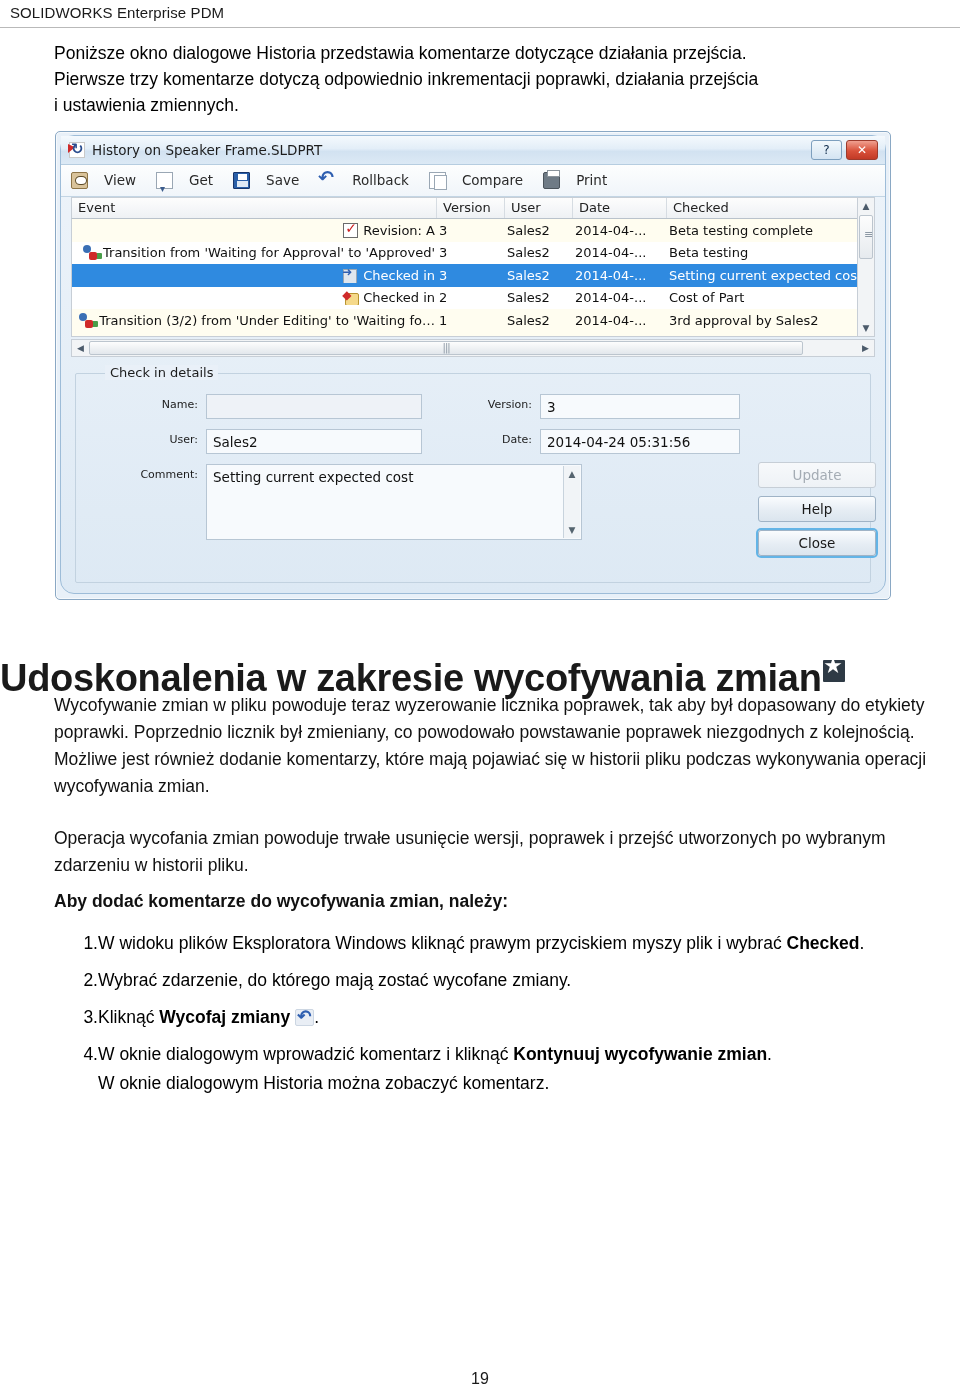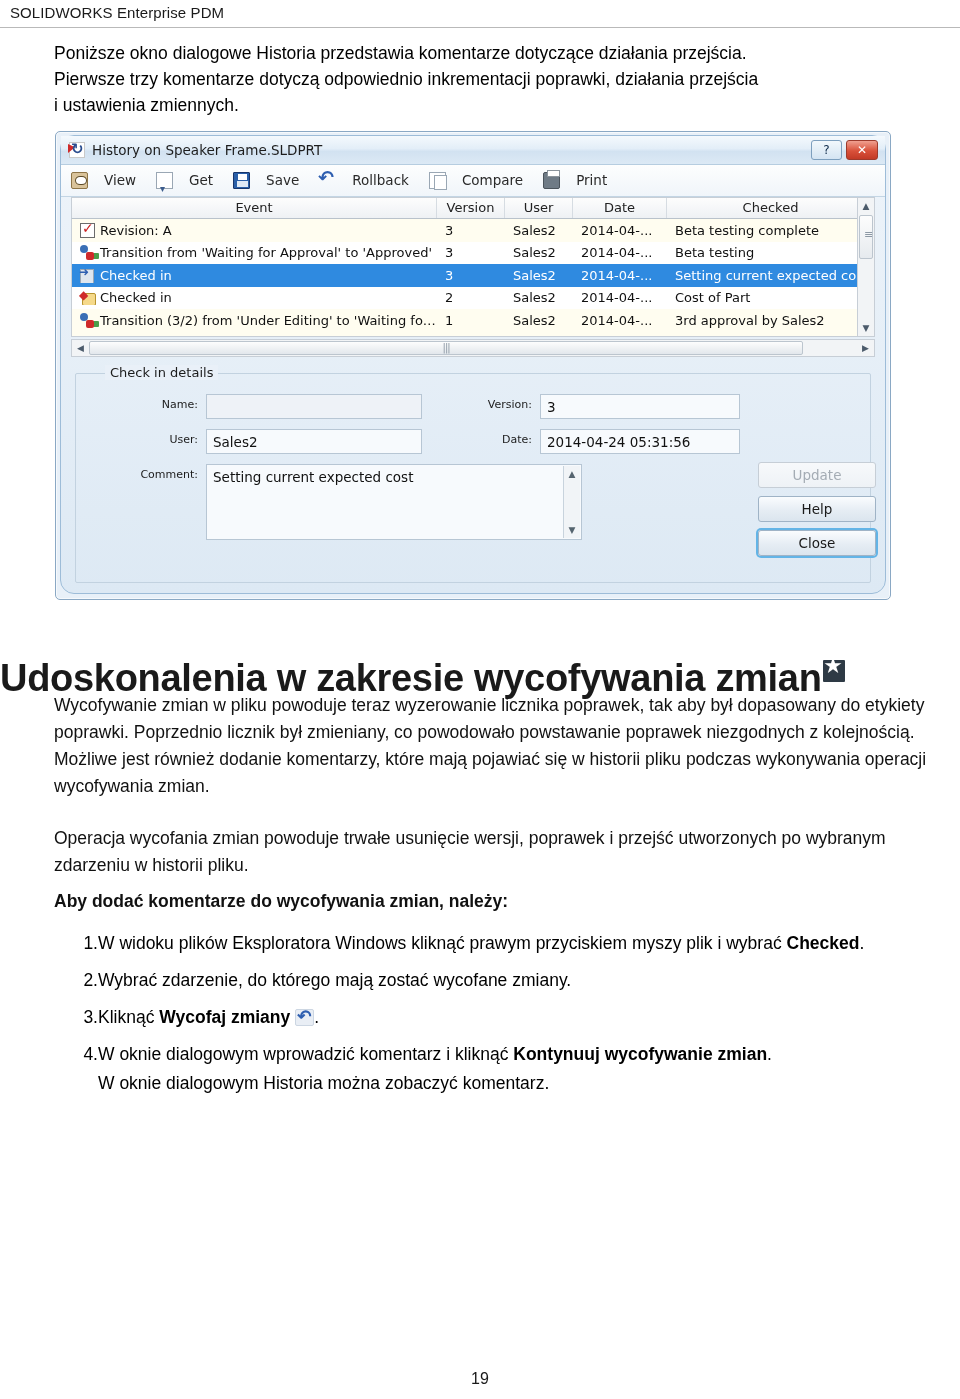--- a/index.html
+++ b/index.html
@@ -101,39 +101,39 @@
   .ico-compare::after { content:""; position:absolute; left:4px; top:2px; width:11px; height:13px;
       background:#fff; border:1px solid #9aa7b4; }
   .ico-print { background:#6f7b86; border:1px solid #4b545c; border-radius:2px; }
   .ico-print::after { content:""; position:absolute; left:3px; top:-3px; width:11px; height:5px; background:#fff; border:1px solid #8b949c; }
 
   
   .lst-head {
     position: absolute; left: 10px; top: 61px; right: 10px; height: 22px;
     background: linear-gradient(#fdfdfd, #eef1f4);
     border: 1px solid #c7ced6; border-bottom: 1px solid #b9c2cb;
-    display: flex; font-size: 13px; color: #222; text-align: center;
+    display: flex; font-size: 13px; color: #222;
   }
   .lst-head > div { padding: 2px 6px; border-right: 1px solid #d6dce2; overflow: hidden; white-space: nowrap; }
   .lst-head > div:last-child { border-right: none; }
   .c-event { width: 365px; }
   .c-ver   { width: 68px; }
   .c-user  { width: 68px; }
   .c-date  { width: 94px; }
   .c-comm  { flex: 1; }
 
   
   .lst-body {
     position: absolute; left: 10px; top: 83px; right: 10px; height: 118px;
     background: #fffdf0; border: 1px solid #c7ced6; border-top: none; overflow: hidden;
   }
   .row { display: flex; height: 22.5px; align-items: center; font-size: 13px; color: #111; white-space: nowrap; }
   .row.alt { background: #ffffff; }
   .row.sel { background: #2f8ae0; color: #ffffff; }
-  .row > div { padding: 0 8px; overflow: hidden; }
+  .row > div { padding: 0 2px; overflow: hidden; justify-content: flex-end; }
   .row .c-event { display: flex; align-items: center; gap: 5px; }
   .ev-ico { width: 15px; height: 15px; flex: 0 0 15px; position: relative; }
   .ev-rev { background:#fff; border:1px solid #6b6b6b; }
   .ev-rev::after { content:"✓"; position:absolute; left:1px; top:-4px; font-size:14px; color:#cc2020; font-weight:bold; }
   .ev-tr::before { content:""; position:absolute; left:0; top:0; width:8px; height:8px; background:#3a6fb5; border-radius:50%; }
   .ev-tr::after { content:""; position:absolute; left:6px; top:7px; width:8px; height:8px; background:#cf2a2a; border-radius:2px;
       box-shadow: 6px 0 0 -1px #4a9e4a; }
   .ev-ci-b::before { content:""; position:absolute; left:0; top:1px; width:12px; height:13px; background:#dfe6ee; border:1px solid #9aa7b4; }
   .ev-ci-b::after { content:"➜"; position:absolute; left:-1px; top:-3px; font-size:12px; color:#2f5fb0; }
   .ev-ci-y::before { content:""; position:absolute; left:2px; top:3px; width:12px; height:11px; background:#f5d98a; border:1px solid #b8942f; border-radius:2px; }

